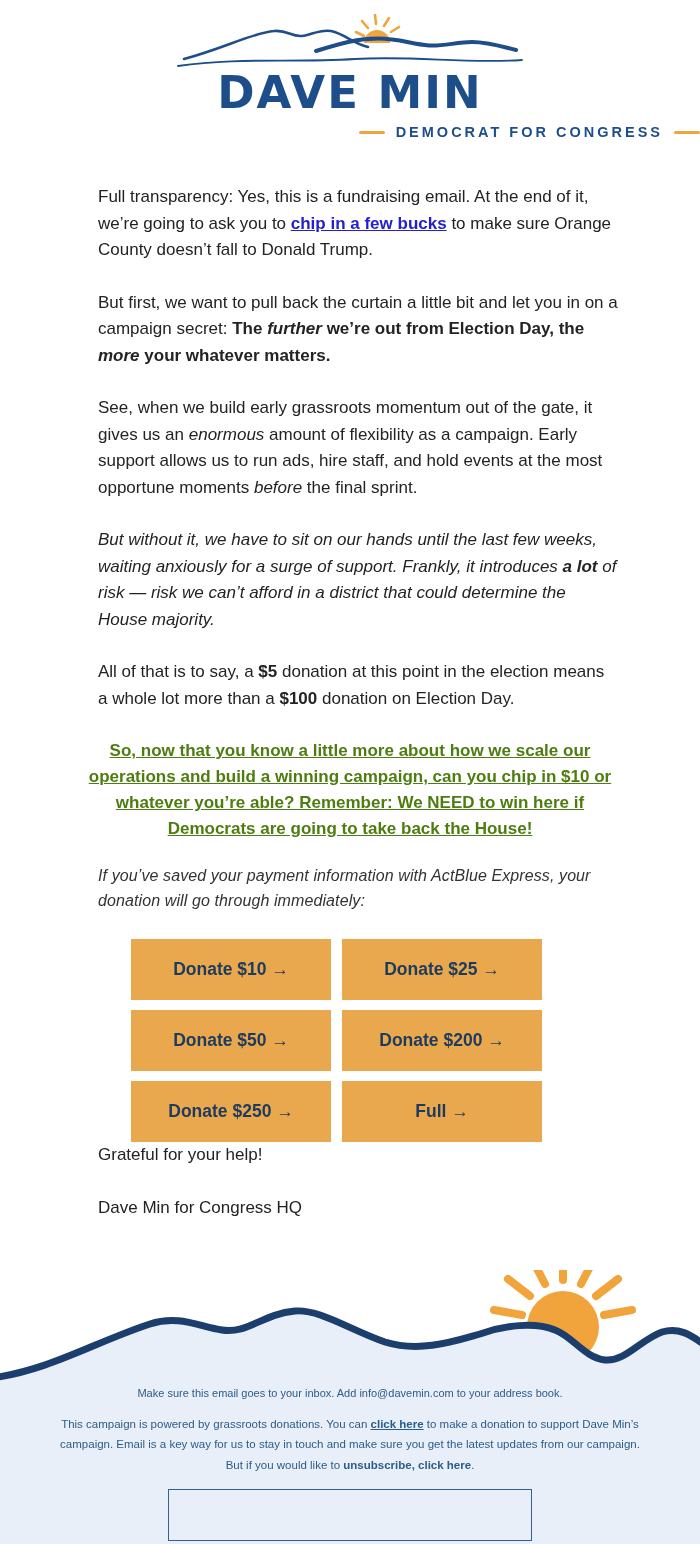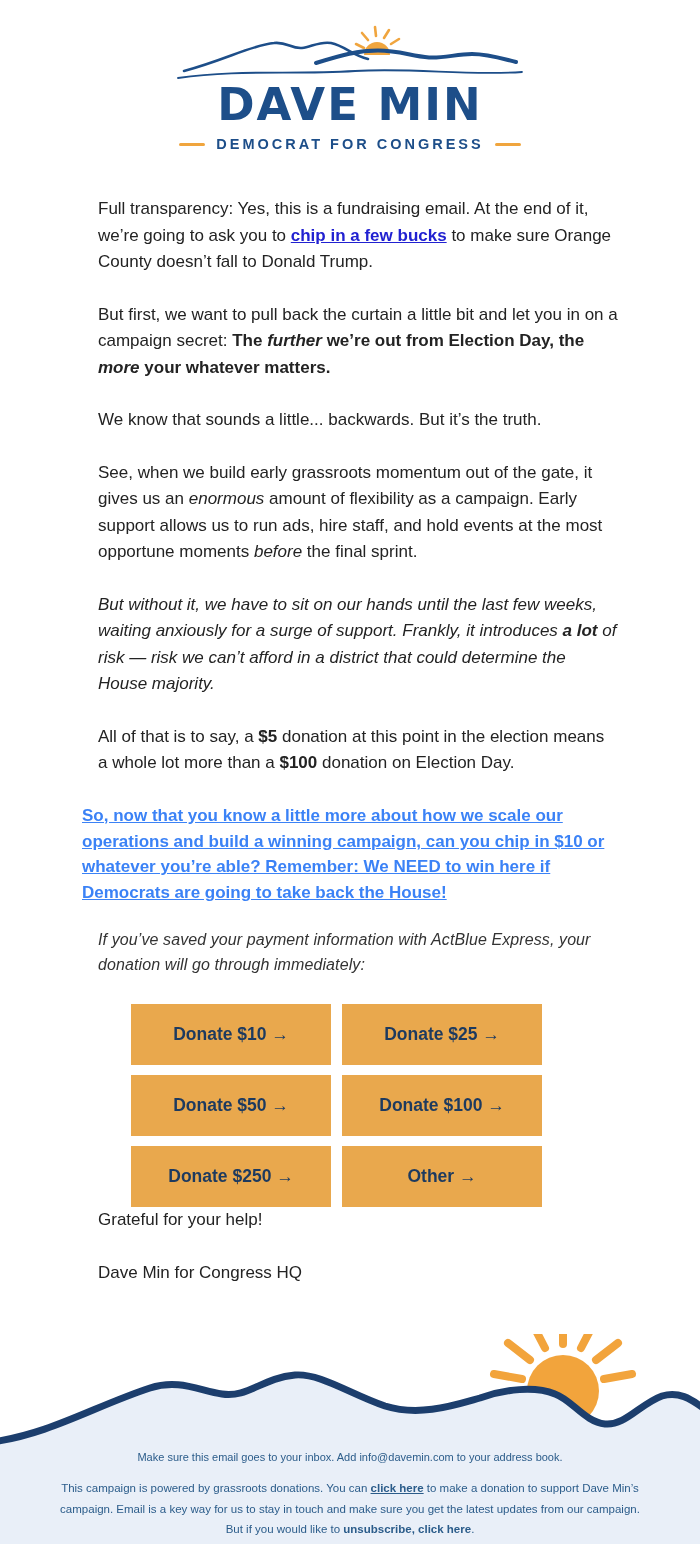--- a/index.html
+++ b/index.html
@@ -5,56 +5,56 @@
   html,body{margin:0;padding:0;}
   body{
     width:700px;
     background:#ffffff;
     font-family:"Liberation Sans", sans-serif;
     -webkit-font-smoothing:antialiased;
   }
   .page{width:700px;min-height:1544px;display:flex;flex-direction:column;background:#ffffff;}
 
   
-  .logo-section{text-align:center;padding-top:22px;}
+  .logo-section{text-align:center;padding-top:10px;}
   .logo-art{display:block;margin:0 auto;}
   .logo-name{
     font-family:"DejaVu Sans", sans-serif;
     font-weight:800;
     font-size:45px;
     letter-spacing:2px;
     color:#1d4e89;
     line-height:1;
     margin-top:-4px;
   }
   .logo-tagline{
     margin-top:9px;
-    display:flex;align-items:center;justify-content:center;gap:11px;
+    display:flex;align-items:center;justify-content:flex-end;gap:11px;
     font-size:14.5px;font-weight:bold;letter-spacing:3px;color:#1d4e89;
   }
   .tag-dash{width:26px;height:3px;background:#f0a53e;border-radius:2px;}
 
   
   .content{
     padding:0 82px;
     margin-top:44px;
     color:#232323;
     font-size:17px;
     line-height:1.56;
   }
   .content p{margin:0 0 26px 16px;}
   .b{font-weight:bold;}
   .i{font-style:italic;}
   .bi{font-weight:bold;font-style:italic;}
   .para-italic{font-style:italic;}
   a.inline-link{color:#2121d1;font-weight:bold;text-decoration:underline;cursor:pointer;}
   a.cta-link{
     display:block;
-    color:#3b82f6;font-weight:bold;text-decoration:underline;cursor:pointer;
-    margin:0 0 22px 0;line-height:1.52;
+    color:#4d7c0f;font-weight:bold;text-decoration:underline;cursor:pointer;
+    margin:0 0 22px 0;line-height:1.52;text-align:center;
   }
   .fine-print{
     font-size:16px;font-style:italic;color:#333333;
     margin:0;letter-spacing:0.1px;
   }
 
   
   .donate-grid{
     margin:26px 0 0 49px;
     width:354px;
@@ -126,39 +126,38 @@
       <span class="tag-dash"></span>
     </div>
   </div>
 
   <div class="content">
 
     <p><span>Full transparency: Yes, this is a fundraising email. At the end of it, we’re going to ask you to </span><a class="inline-link">chip in a few bucks</a><span> to make sure Orange County doesn’t fall to Donald Trump.</span></p>
 
     <p><span>But first, we want to pull back the curtain a little bit and let you in on a campaign secret: </span><span class="b">The </span><span class="bi">further</span><span class="b"> we’re out from Election Day, the </span><span class="bi">more</span><span class="b"> your whatever matters.</span></p>
 
-    <p>We know that sounds a little... backwards. But it’s the truth.</p>
 
     <p><span>See, when we build early grassroots momentum out of the gate, it gives us an </span><span class="i">enormous</span><span> amount of flexibility as a campaign. Early support allows us to run ads, hire staff, and hold events at the most opportune moments </span><span class="i">before</span><span> the final sprint.</span></p>
 
     <p class="para-italic"><span>But without it, we have to sit on our hands until the last few weeks, waiting anxiously for a surge of support. Frankly, it introduces </span><span class="b">a lot</span><span> of risk — risk we can’t afford in a district that could determine the House majority.</span></p>
 
     <p><span>All of that is to say, a </span><span class="b">$5</span><span> donation at this point in the election means a whole lot more than a </span><span class="b">$100</span><span> donation on Election Day.</span></p>
 
     <a class="cta-link">So, now that you know a little more about how we scale our operations and build a winning campaign, can you chip in $10 or whatever you’re able? Remember: We NEED to win here if Democrats are going to take back the House!</a>
 
     <p class="fine-print">If you’ve saved your payment information with ActBlue Express, your donation will go through immediately:</p>
 
     <div class="donate-grid">
       <button class="donate-btn">Donate $10 →</button>
       <button class="donate-btn">Donate $25 →</button>
       <button class="donate-btn">Donate $50 →</button>
-      <button class="donate-btn">Donate $100 →</button>
+      <button class="donate-btn">Donate $200 →</button>
       <button class="donate-btn">Donate $250 →</button>
-      <button class="donate-btn">Other →</button>
+      <button class="donate-btn">Full →</button>
     </div>
 
     <p class="closing">Grateful for your help!</p>
     <p>Dave Min for Congress HQ</p>
   </div>
 
   <svg class="footer-wave" width="700" height="112" viewBox="0 0 700 112" preserveAspectRatio="none">
 
     <g transform="translate(563,52)">
       <g stroke="#f2a43c" stroke-width="8" stroke-linecap="round">

